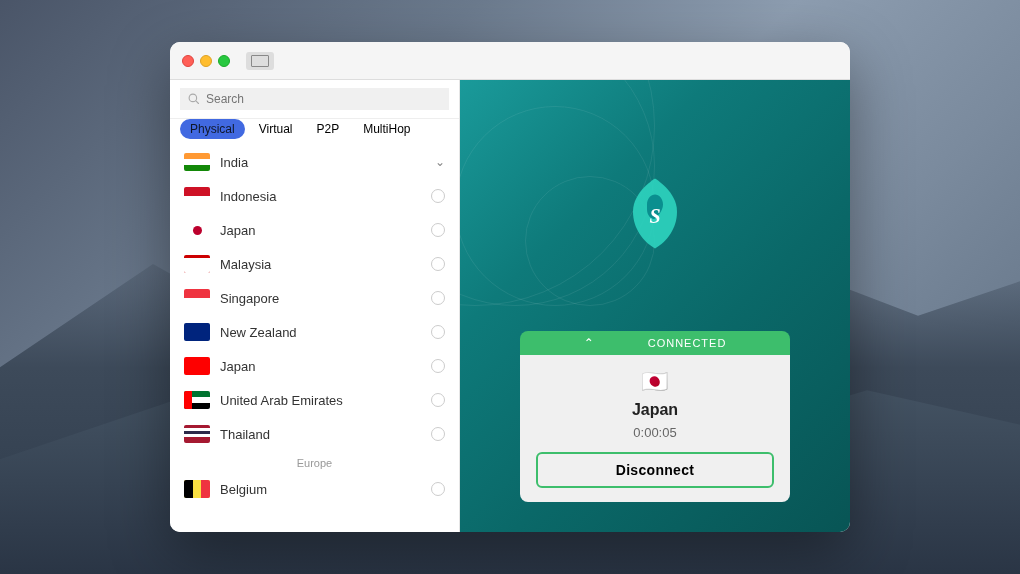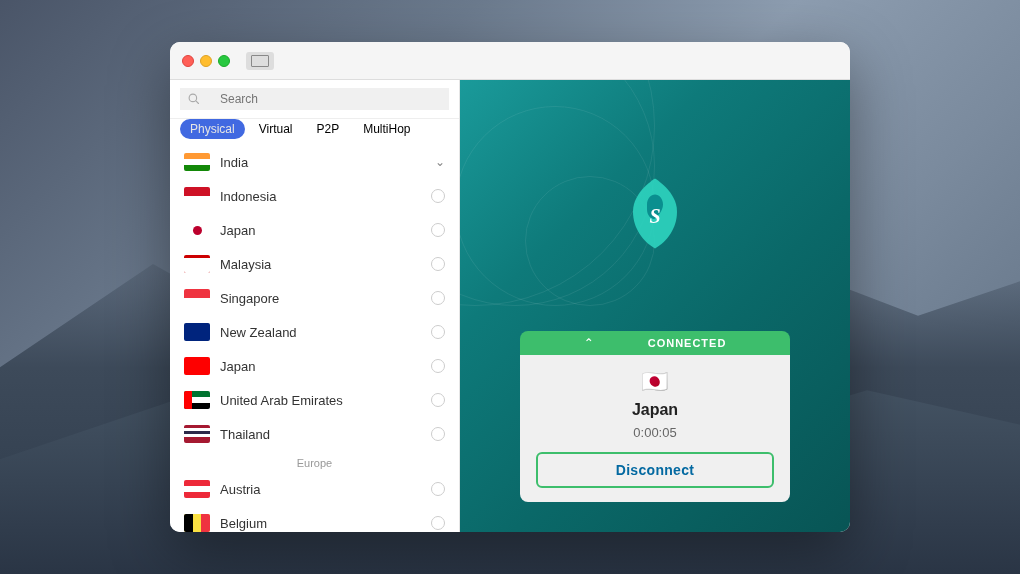--- a/index.html
+++ b/index.html
@@ -129,21 +129,21 @@
       padding: 8px 10px;
       border-bottom: 1px solid #eee;
     }
 
     .search-input-wrapper {
       display: flex;
       align-items: center;
       background: #f0f0f0;
       border-radius: 0;
       padding: 4px 8px;
-      gap: 20px;
+      gap: 6px;
     }
 
     .search-icon-svg {
       width: 12px;
       height: 12px;
       opacity: 0.5;
       flex-shrink: 0;
     }
 
     .search-input {
@@ -166,21 +166,21 @@
       padding: 3px 10px;
       border-radius: 12px;
       font-size: 12px;
       font-weight: 500;
       cursor: pointer;
       color: #000000;
     }
 
     .tab-item.active {
       background: #4169e1;
-      color: #e5e5e5;
+      color: #0f172a;
     }
 
     
     .server-list {
       flex: 1;
       overflow-y: auto;
     }
 
     .server-list::-webkit-scrollbar {
       width: 4px;
@@ -301,21 +301,21 @@
       gap: 6px;
     }
 
     .chevron-up {
       color: white;
       font-size: 12px;
     }
 
     .connected-label {
       font-size: 11px;
-      font-weight: 700;
+      font-weight: 400;
       color: white;
       letter-spacing: 1px;
       margin-left: 48px;
     }
 
     .connected-body {
       background: #f0f0f0;
       border-radius: 0 0 8px 8px;
       padding: 14px 16px;
       display: flex;
@@ -339,21 +339,21 @@
       color: #666;
     }
 
     .disconnect-btn {
       margin-top: 6px;
       width: 100%;
       padding: 8px;
       border: 2px solid #3dbe6c;
       border-radius: 6px;
       background: transparent;
-      color: #0369a1;
+      color: #000000;
       font-size: 14px;
       font-weight: 600;
       cursor: pointer;
       letter-spacing: 0.3px;
     }
 
     
     .flag-india {
       background: white;
       position: relative;
@@ -520,28 +520,20 @@
             <div class="white1"></div>
             <div class="mid"></div>
             <div class="white2"></div>
           </div>
           <span class="country-name">Thailand</span>
           <div class="radio-btn"></div>
         </div>
 
         <div class="section-header">Europe</div>
 
-        <div class="server-item">
-          <div class="flag-icon flag-austria" style="position:relative;">
-            <div class="red-top"></div>
-            <div class="red-bot"></div>
-          </div>
-          <span class="country-name">Austria</span>
-          <div class="radio-btn"></div>
-        </div>
 
         <div class="server-item">
           <div class="flag-icon flag-belgium" style="position:relative;">
             <div class="bel-black"></div>
             <div class="bel-red"></div>
           </div>
           <span class="country-name">Belgium</span>
           <div class="radio-btn"></div>
         </div>
 

